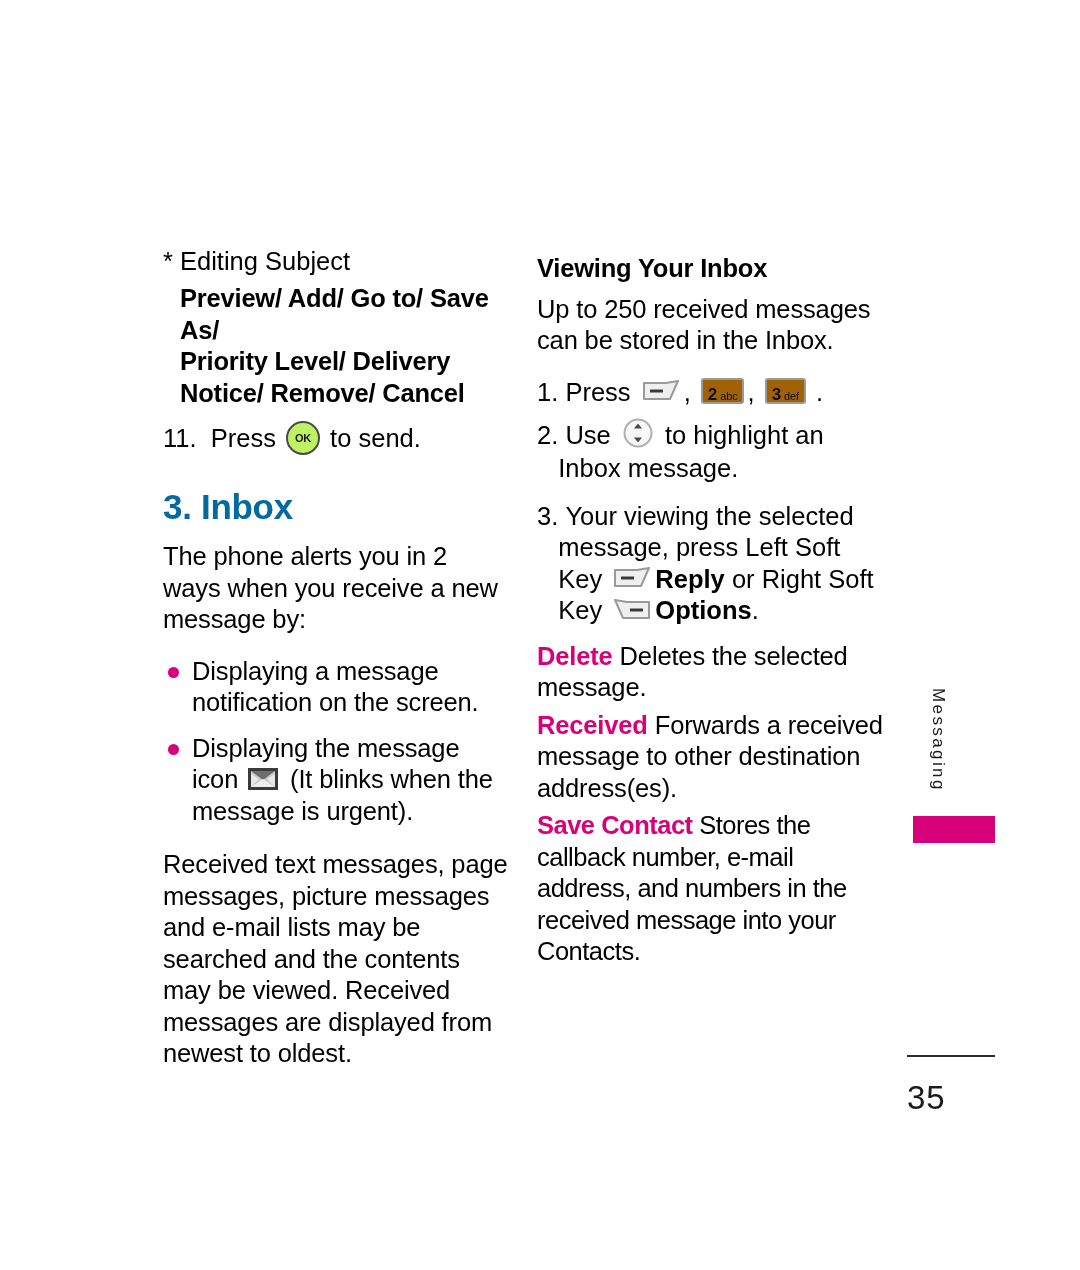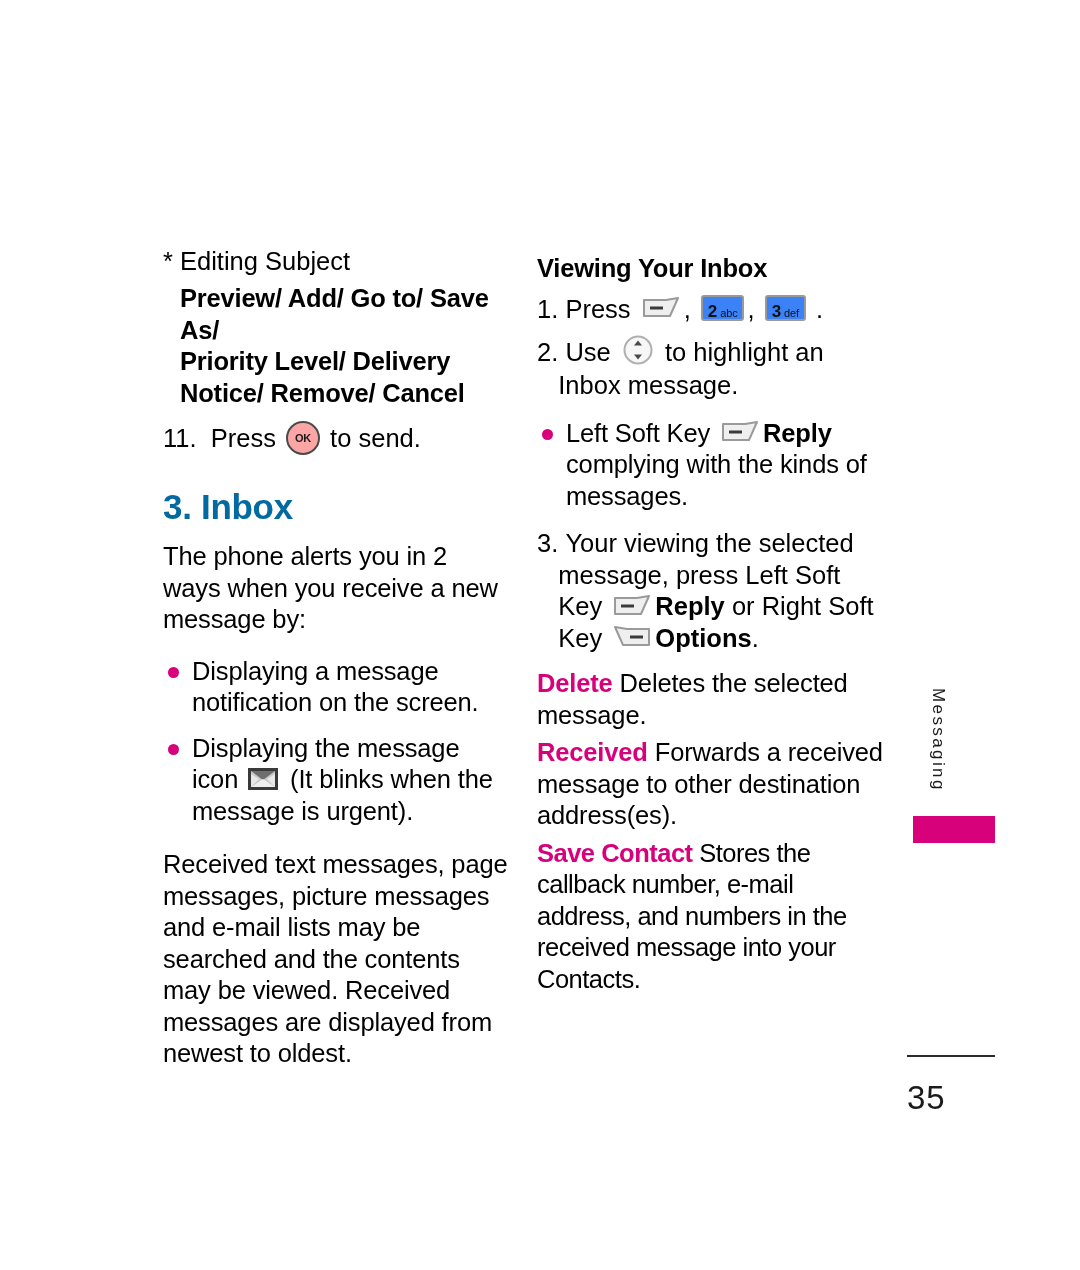--- a/index.html
+++ b/index.html
@@ -112,21 +112,21 @@
     display: inline-block;
     vertical-align: middle;
     position: relative;
   }
 
   
   .ok-key {
     width: 30px; height: 30px;
     border-radius: 50%;
     border: 2.5px solid #4a4a4a;
-    background: #fca5a5;
+    background: #bef264;
     margin: 0 3px;
     top: -2px;
   }
   .ok-key span {
     position: absolute;
     left: 0; right: 0; top: 50%;
     transform: translateY(-50%);
     text-align: center;
     font-size: 11px;
     font-weight: bold;
@@ -150,21 +150,21 @@
     top: -4px;
   }
   .nav-key svg { display: block; }
 
   
   .num-key {
     height: 26px;
     min-width: 40px;
     border: 2px solid #9a9a9a;
     border-radius: 3px;
-    background: #3b82f6;
+    background: #a16207;
     margin: 0 3px;
     top: -3px;
     padding: 0 5px;
     box-sizing: border-box;
     white-space: nowrap;
     line-height: 22px;
   }
   .num-key .dig {
     font-size: 17px;
     font-weight: bold;
@@ -281,20 +281,21 @@
       </span>
     </div>
 
     <p class="para" style="margin-top:22px;">Received text messages, page messages, picture messages and e-mail lists may be searched and the contents may be viewed. Received messages are displayed from newest to oldest.</p>
   </div>
 
   <div class="col-right">
 
     <h3 class="sub-head">Viewing Your Inbox</h3>
 
+    <p class="para">Up to 250 received messages can be stored in the Inbox.</p>
 
     <div class="step">
       <span class="num">1.</span>
       <span class="body">
         &nbsp;<span>Press</span>
         <span class="ico softkey-l">
           <svg viewBox="0 0 38 24" width="38" height="24" aria-hidden="true">
             <path d="M2 4 L24 4 L36 2 L28 20 L2 20 Z" fill="#efefef" stroke="#9a9a9a" stroke-width="2" stroke-linejoin="round"></path>
             <rect x="8" y="10.5" width="13" height="3" fill="#3a3a3a"></rect>
           </svg>
@@ -317,33 +318,20 @@
           <svg viewBox="0 0 32 32" width="32" height="32" aria-hidden="true">
             <circle cx="16" cy="16" r="13.5" fill="#f7f7f7" stroke="#b0b0b0" stroke-width="2"></circle>
             <path d="M16 6.5 L20 11.5 L12 11.5 Z" fill="#4a4a4a"></path>
             <path d="M16 25.5 L12 20.5 L20 20.5 Z" fill="#4a4a4a"></path>
           </svg>
         </span>
         <span>to highlight an Inbox message.</span>
       </span>
     </div>
 
-    <div class="bullet" style="margin-top:16px;">
-      <span class="dot"></span>
-      <span class="btext">
-        <span>Left Soft Key</span>
-        <span class="ico softkey-l">
-          <svg viewBox="0 0 38 24" width="38" height="24" aria-hidden="true">
-            <path d="M2 4 L24 4 L36 2 L28 20 L2 20 Z" fill="#efefef" stroke="#9a9a9a" stroke-width="2" stroke-linejoin="round"></path>
-            <rect x="8" y="10.5" width="13" height="3" fill="#3a3a3a"></rect>
-          </svg>
-        </span><span class="bold">Reply</span>
-        <span>complying with the kinds of messages.</span>
-      </span>
-    </div>
 
     <div class="step" style="margin-top:16px;">
       <span class="num">3.</span>
       <span class="body">
         &nbsp;<span>Your viewing the selected</span>
         <span>message, press Left Soft Key</span>
         <span class="ico softkey-l">
           <svg viewBox="0 0 38 24" width="38" height="24" aria-hidden="true">
             <path d="M2 4 L24 4 L36 2 L28 20 L2 20 Z" fill="#efefef" stroke="#9a9a9a" stroke-width="2" stroke-linejoin="round"></path>
             <rect x="8" y="10.5" width="13" height="3" fill="#3a3a3a"></rect>

